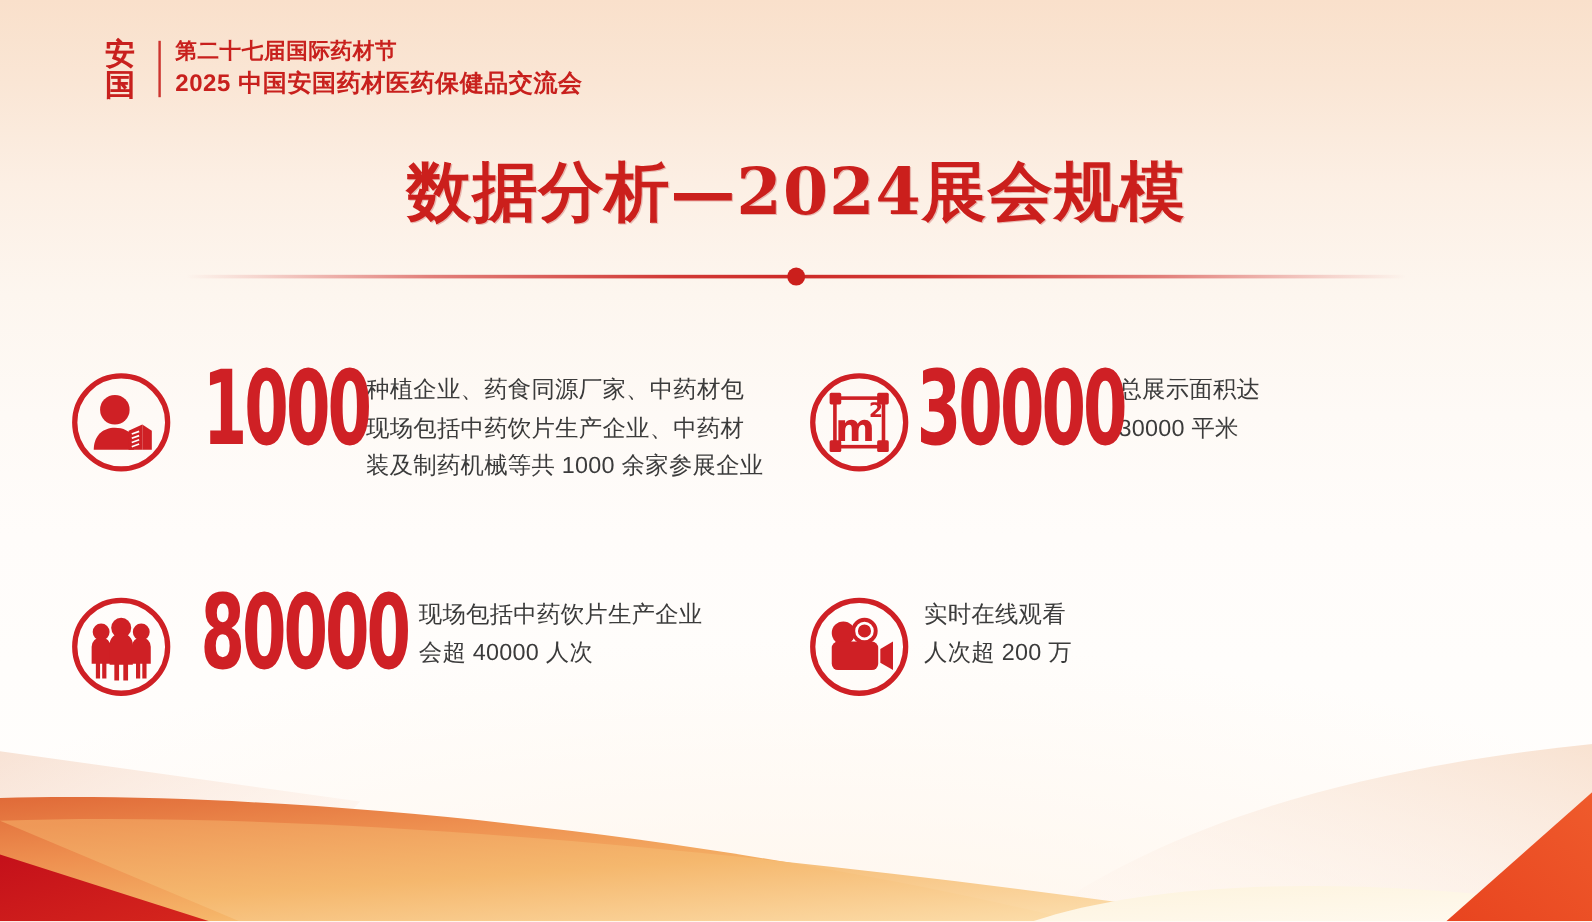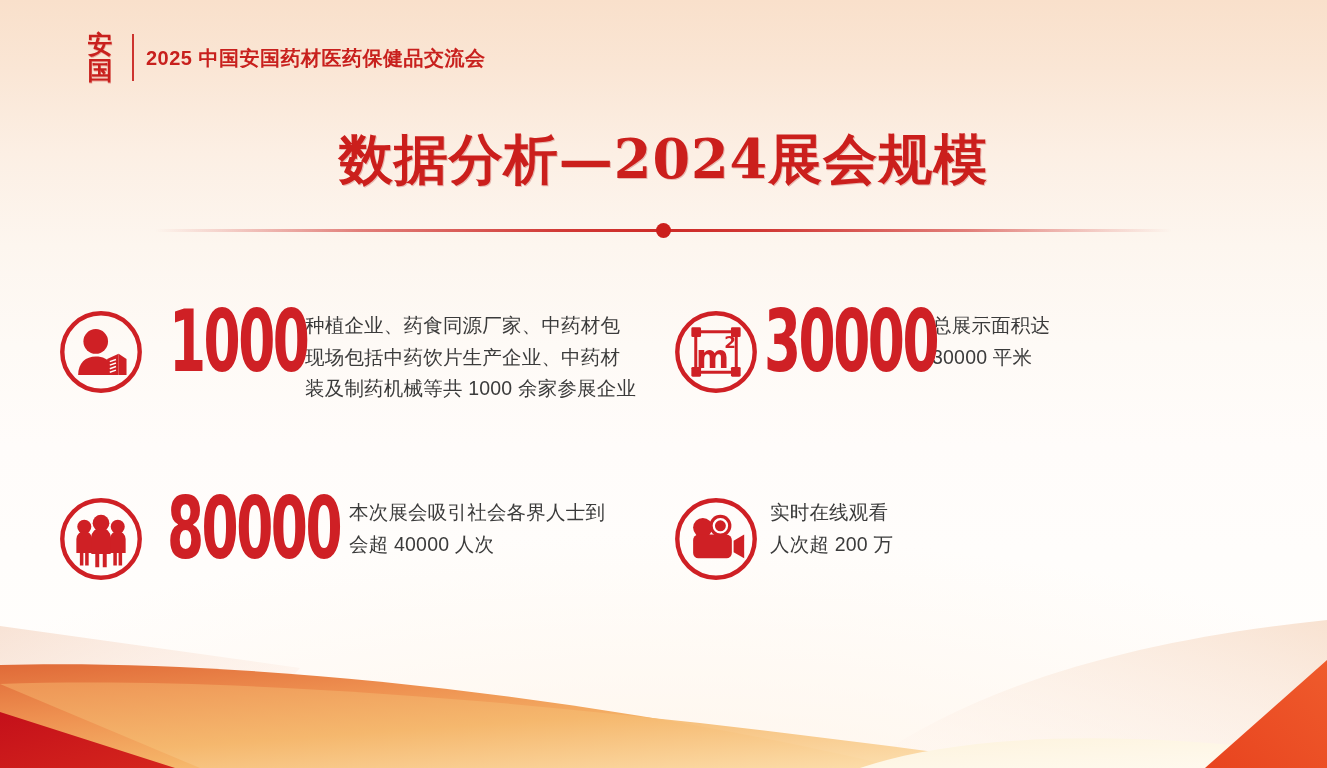--- a/index.html
+++ b/index.html
@@ -222,20 +222,21 @@
 
 <div id="slide">
 
   <div id="header">
     <div class="logo-seal">
       <span>安</span>
       <span class="second">国</span>
     </div>
     <div class="logo-rule"></div>
     <div class="logo-lines">
+      <div class="logo-line1">第二十七届国际药材节</div>
       <div class="logo-line2">2025 中国安国药材医药保健品交流会</div>
     </div>
   </div>
 
   <div id="title-wrap">
     <div id="title">数据分析—2024展会规模</div>
   </div>
 
   <div id="divider">
     <div class="bar"></div>
@@ -309,21 +310,21 @@
             <path d="M60 50 a9 9 0 0 1 18 0 l0 16 l-4 0 l0 14 l-4 0 l0 -14 l-2 0 l0 14 l-4 0 l0 -14 l-4 0 Z"></path>
             <circle cx="50" cy="32" r="9.5"></circle>
             <path d="M39 48 a11 11 0 0 1 22 0 l0 19 l-4.5 0 l0 15 l-4.5 0 l0 -15 l-4 0 l0 15 l-4.5 0 l0 -15 l-4.5 0 Z"></path>
           </g>
         </svg>
       </div>
       <div class="num-slot">
         <div class="stat-number">80000</div>
       </div>
       <div class="stat-desc">
-        <div>本次展会吸引社会各界人士到</div>
+        <div>现场包括中药饮片生产企业</div>
         <div>会超 40000 人次</div>
       </div>
     </div>
 
     <div class="stat c4 row2">
       <div class="stat-icon">
         <svg viewBox="0 0 100 100" width="88" height="88" aria-hidden="true">
           <circle cx="50" cy="50" r="44" fill="none" stroke="#cf2025" stroke-width="5"></circle>
           <circle cx="35" cy="37" r="11" fill="#cf2025"></circle>
           <circle cx="55" cy="35" r="12.5" fill="#cf2025"></circle>

